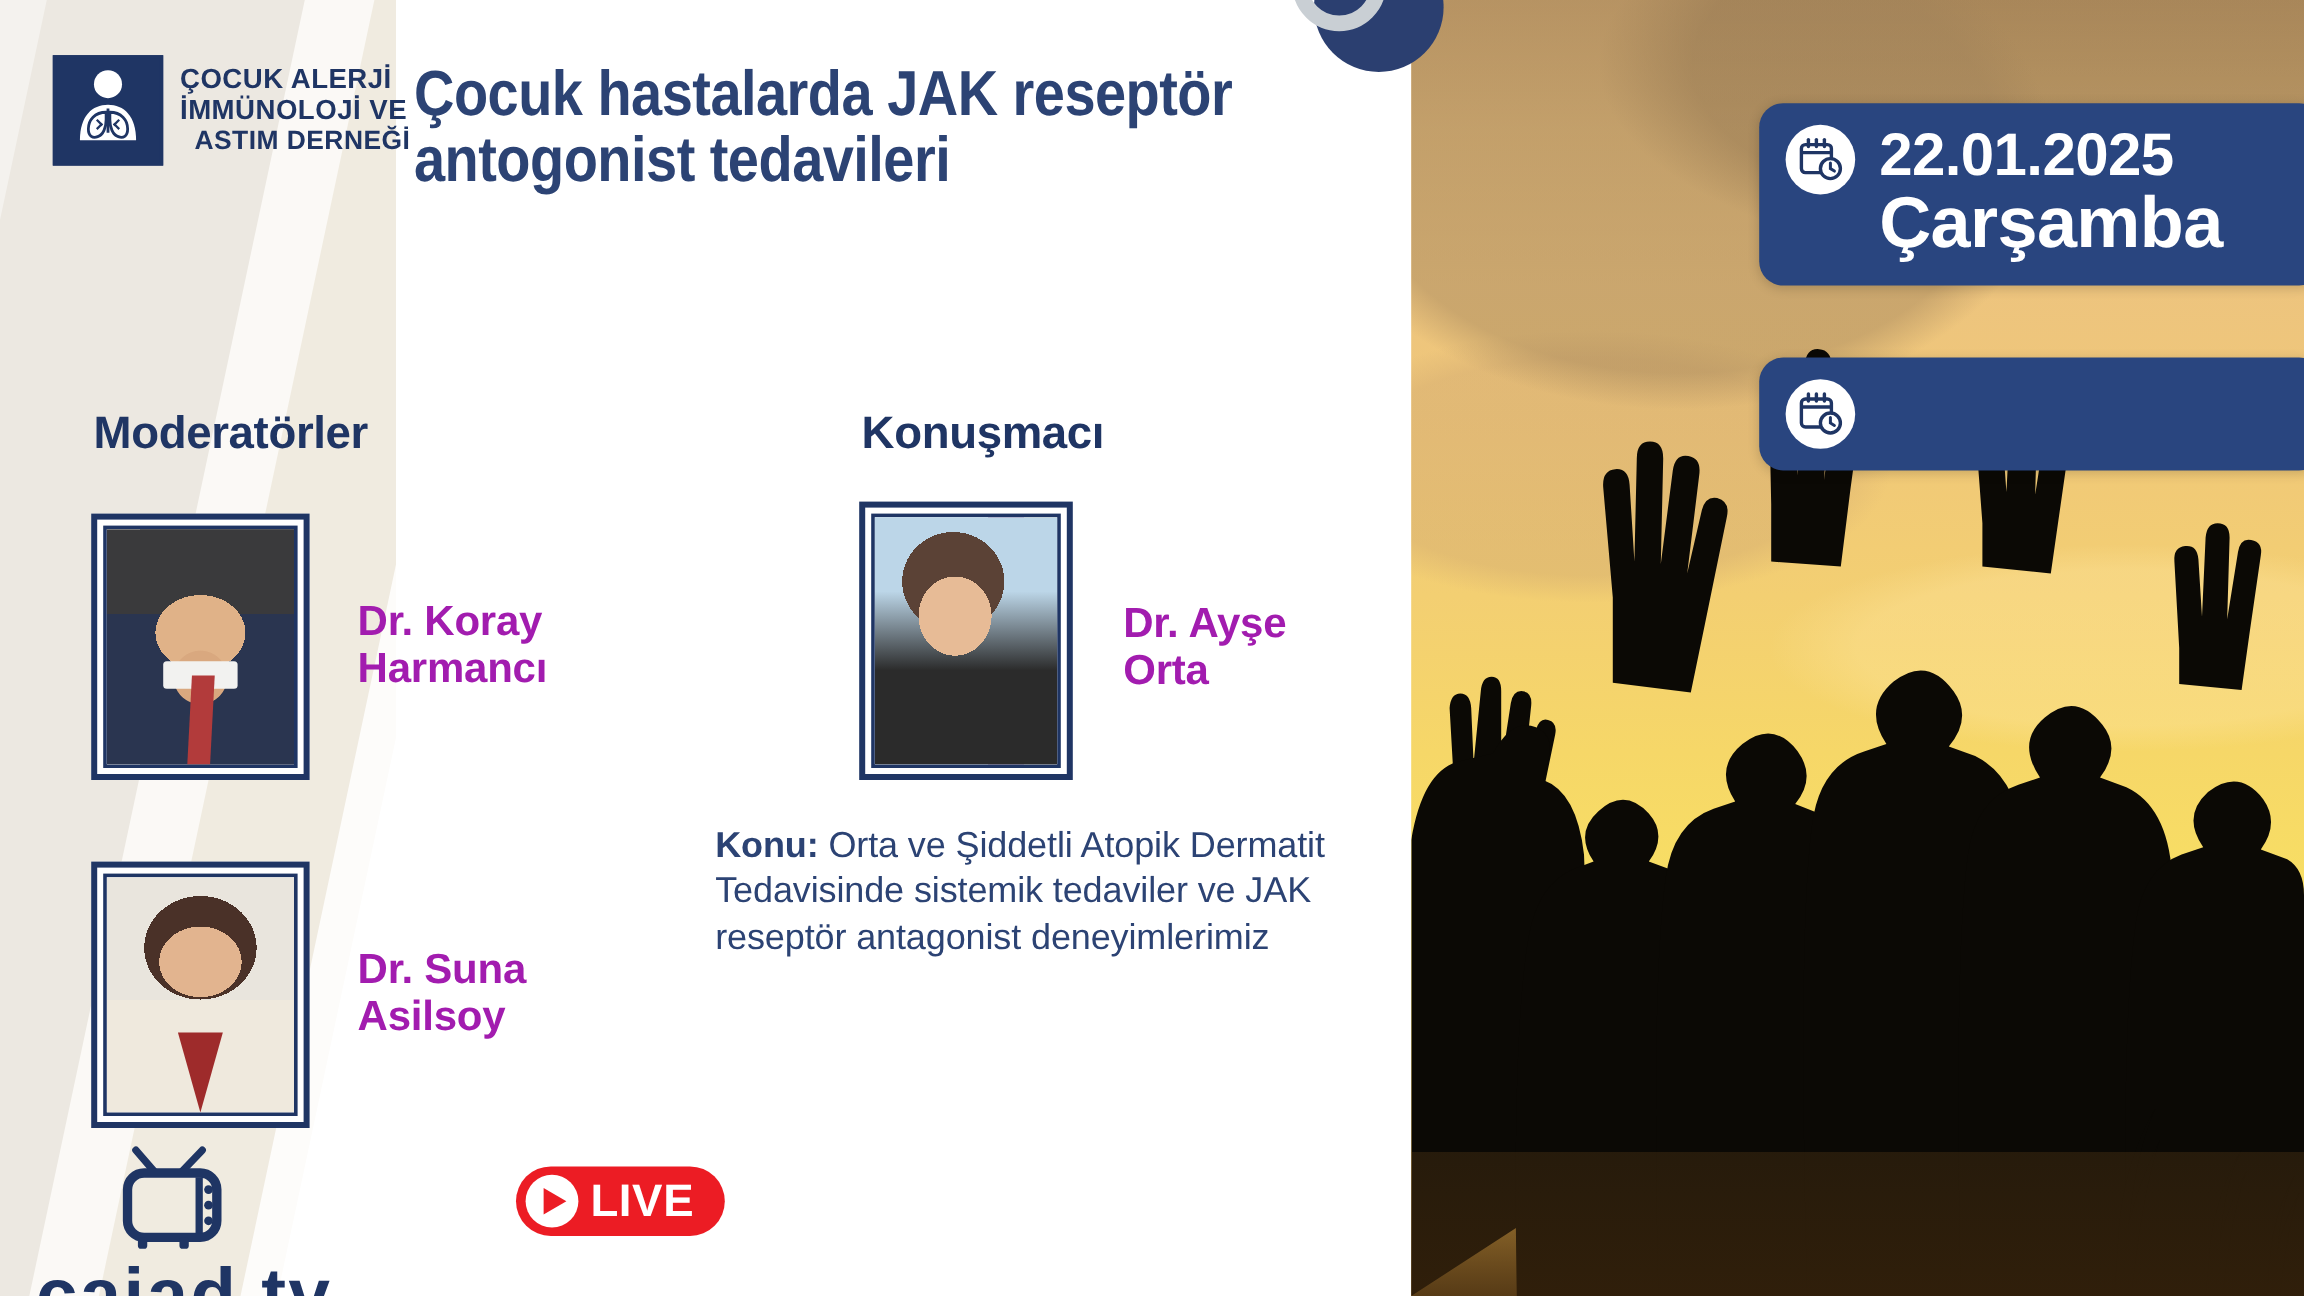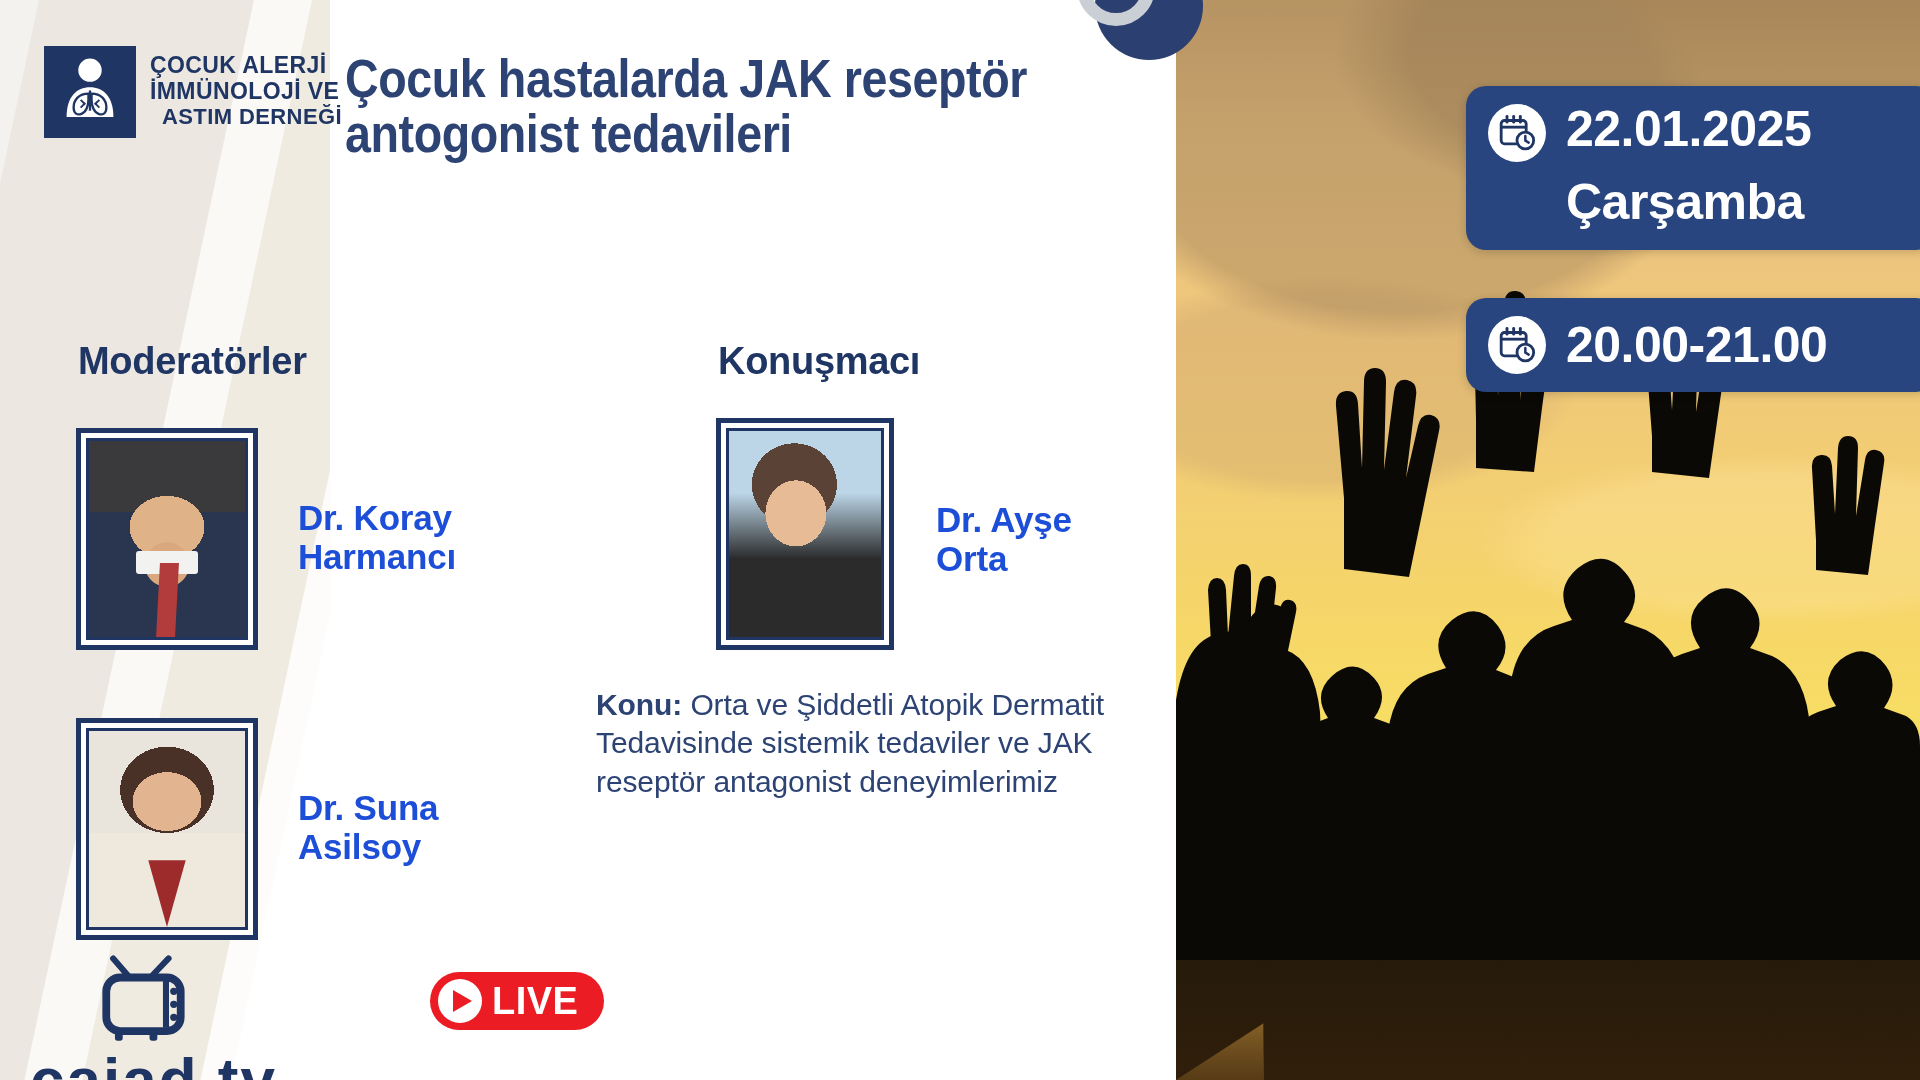--- a/index.html
+++ b/index.html
@@ -105,21 +105,21 @@
   
   .photo-frame {
     position:absolute; background:#ffffff;
     border:5px solid #1f3564; padding:5px;
   }
   .photo-frame .inner { border:3px solid #1f3564; width:100%; height:100%; overflow:hidden; position:relative; }
   .photo {
     position:absolute; inset:0; background-size:cover; background-position:center;
   }
   .person-name {
-    position:absolute; color:#1d4ed8; font-weight:bold; font-size:35px;
+    position:absolute; color:#a21caf; font-weight:bold; font-size:35px;
     line-height:1.12; letter-spacing:-0.2px;
   }
 
   
   .pf-mod1 { left:76px; top:428px; width:182px; height:222px; }
   .nm-mod1 { left:298px; top:498px; }
   
   .pf-mod2 { left:76px; top:718px; width:182px; height:222px; }
   .nm-mod2 { left:298px; top:788px; }
   
@@ -216,21 +216,21 @@
     display:flex; align-items:flex-start; gap:20px;
     padding:18px 26px 22px 22px; z-index:10;
     box-shadow:0 2px 10px rgba(0,0,0,.18);
   }
   .badge .ico {
     width:58px; height:58px; background:#ffffff; border-radius:50%;
     flex:0 0 58px; display:flex; align-items:center; justify-content:center;
   }
   .badge .btxt { color:#ffffff; font-weight:bold; line-height:1.02; }
   .badge .btxt .l1 { font-size:50px; letter-spacing:-0.5px; white-space:nowrap; }
-  .badge .btxt .l2 { font-size:50px; letter-spacing:-0.5px; white-space:nowrap; margin-top:22px; }
+  .badge .btxt .l2 { font-size:60px; letter-spacing:-0.5px; white-space:nowrap; margin-top:0; }
   .badge-date { left:1466px; top:86px; width:470px; }
   .badge-time { left:1466px; top:298px; width:470px; align-items:center; padding-bottom:18px; }
 </style>
 </head>
 <body>
 
 <div id="poster">
 
   <div class="left-panel">
 
@@ -411,18 +411,15 @@
       <svg width="40" height="40" viewBox="0 0 48 48" aria-hidden="true">
         <rect x="5" y="9" width="30" height="28" rx="4" fill="none" stroke="#1f3564" stroke-width="3.4"></rect>
         <line x1="5" y1="17" x2="35" y2="17" stroke="#1f3564" stroke-width="3.4"></line>
         <line x1="12" y1="4" x2="12" y2="11" stroke="#1f3564" stroke-width="3.4" stroke-linecap="round"></line>
         <line x1="20" y1="4" x2="20" y2="11" stroke="#1f3564" stroke-width="3.4" stroke-linecap="round"></line>
         <line x1="28" y1="4" x2="28" y2="11" stroke="#1f3564" stroke-width="3.4" stroke-linecap="round"></line>
         <circle cx="34" cy="33" r="10" fill="#ffffff" stroke="#1f3564" stroke-width="3.4"></circle>
         <path d="M34 27.5 L34 33 L38 35.5" stroke="#1f3564" stroke-width="3" fill="none" stroke-linecap="round"></path>
       </svg>
     </div>
-    <div class="btxt">
-      <div class="l1">20.00-21.00</div>
-    </div>
   </div>
 
 </div>
 
 </body></html>

